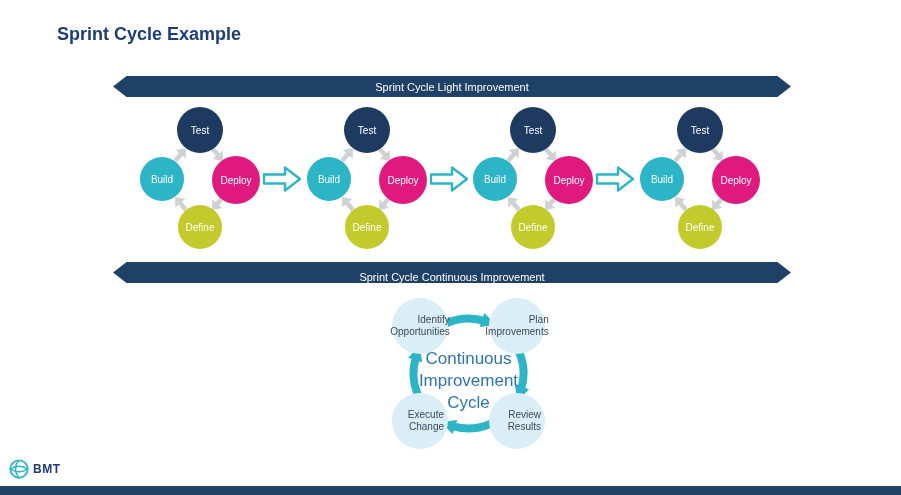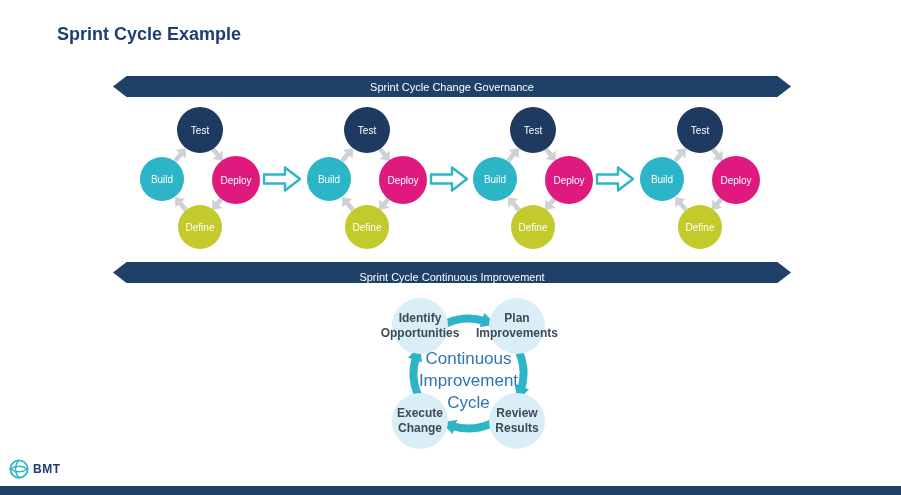--- a/index.html
+++ b/index.html
@@ -33,22 +33,22 @@
   .a-dd { left:69px; top:90px; transform:rotate(130deg); }
   .a-db { left:32px; top:90px; transform:rotate(-130deg); }
 
   .next-arrow { position:absolute; top:165px; width:40px; height:28px; }
   .n1 { left:262px; } .n2 { left:429px; } .n3 { left:595px; }
 
   .imp { position:absolute; left:348px; top:291px; width:240px; height:170px; }
   .imp-arrows { position:absolute; left:0; top:0; }
   .imp-node { position:absolute; width:56px; height:56px; border-radius:50%;
               background:var(--pale-blue,#d9eef6); display:flex; align-items:center;
-              justify-content:center; text-align:center; font-size:12px; color:#3d4a57;
-              line-height:1.25; padding:4px;font-weight:bold; }
+              justify-content:center; text-align:right; font-size:10px; color:#3d4a57;
+              line-height:1.25; padding:4px; }
   .imp-node.tl { left:44px;  top:7px; }
   .imp-node.tr { left:141px; top:7px; }
   .imp-node.br { left:141px; top:102px; }
   .imp-node.bl { left:44px;  top:102px; }
   .imp-center { position:absolute; left:63px; top:57px; width:115px; text-align:center;
                 font-size:17px; color:var(--center-text-blue,#2e74b5); line-height:1.3; }
 
   .logo { position:absolute; left:8px; top:458px; display:flex; align-items:center; gap:3px; }
   .logo-text { font-size:12px; font-weight:bold; color:var(--title-blue,#1e3c78); letter-spacing:0.5px; }
 
@@ -56,21 +56,21 @@
                 background:var(--banner-navy,#1f4168); }
 </style>
 </head>
 <body>
 
 <div class="slide">
 
   <h1 class="title">Sprint Cycle Example</h1>
 
   <div class="banner gov">
-    <span>Sprint Cycle Change Governance</span>
+    <span>Sprint Cycle Light Improvement</span>
   </div>
 
   <div class="cluster c1">
     <span class="garrow a-bt"></span>
     <span class="garrow a-td"></span>
     <span class="garrow a-dd"></span>
     <span class="garrow a-db"></span>
     <div class="node test">
         <span>Test</span>
       </div>

